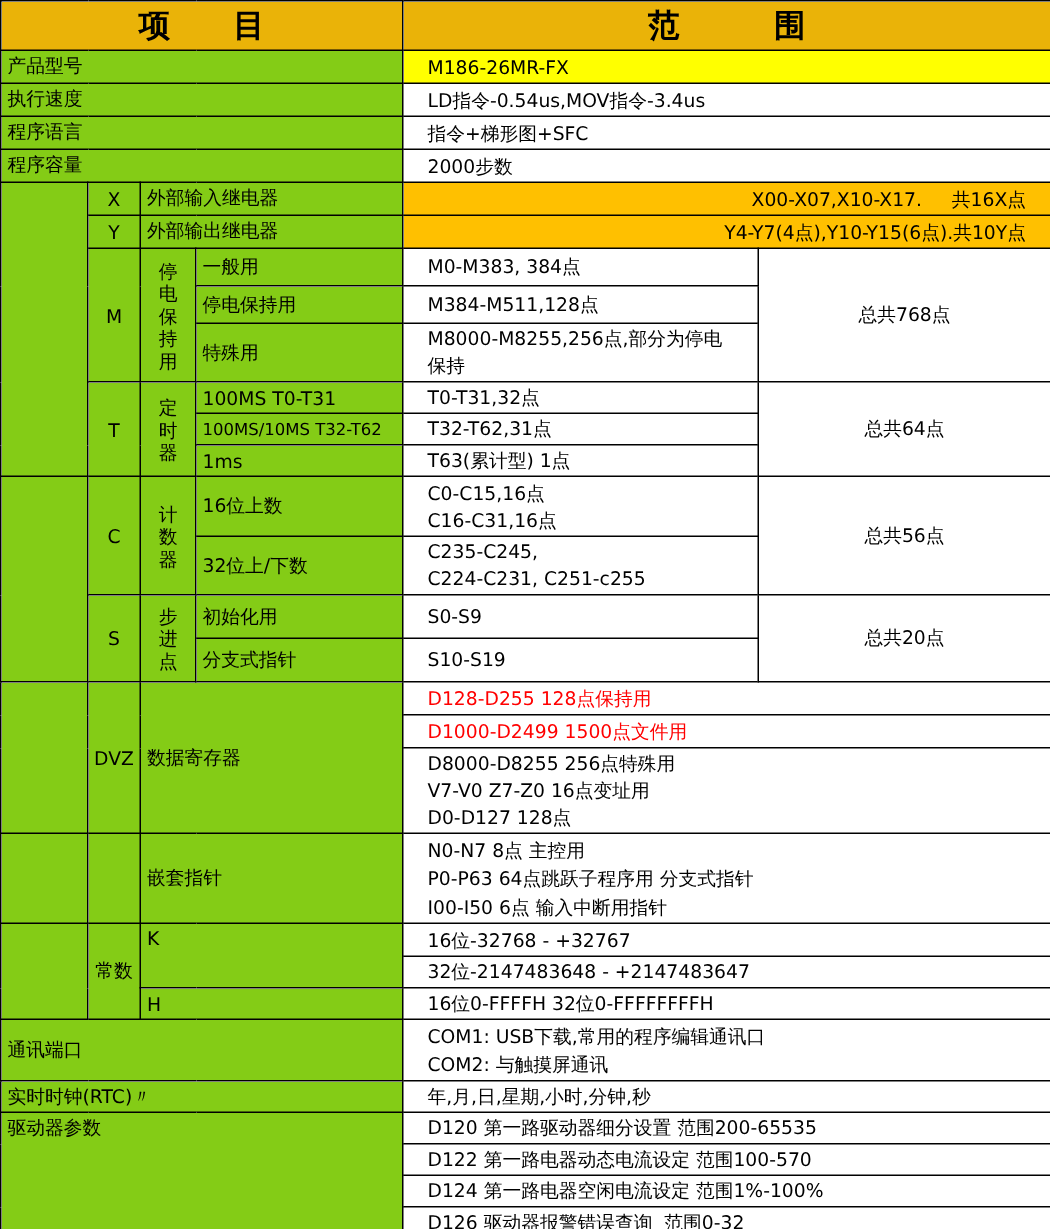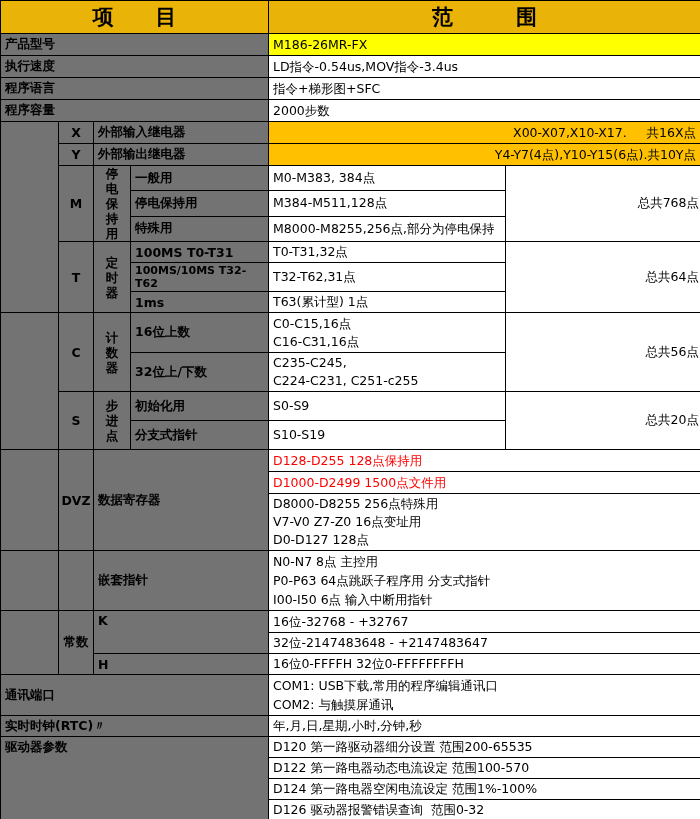--- a/index.html
+++ b/index.html
@@ -1,27 +1,27 @@
 <!DOCTYPE html>
 <html><head>
 <meta charset="utf-8">
 <style>
   html,body{margin:0;padding:0;background:#fff;}
   body{font-family:"DejaVu Sans",sans-serif;font-size:12.5px;color:#000;}
   table.spec{width:700px;table-layout:fixed;border-collapse:collapse;}
   table.spec td{border:1px solid #000;overflow:hidden;box-sizing:border-box;}
   .hdr{background:#eab308;font-weight:bold;font-size:21px;text-align:center;vertical-align:middle;}
-  .lbl{background:#737373;padding:1px 4px;vertical-align:middle;font-weight:bold;}
-  .val{background:#fff;padding:1px 4px;vertical-align:middle;white-space:pre-wrap;line-height:18px;}
+  .lbl{background:#84cc16;padding:1px 4px;vertical-align:middle;}
+  .val{background:#fff;padding:1px 16px;vertical-align:middle;white-space:pre-wrap;line-height:18px;}
   .ctr{text-align:center;padding:0;}
   .top{vertical-align:top;padding-top:2px;}
   .v-yellow{background:#FFFF00;}
   .v-orange{background:#FFC000;text-align:right;}
   .red{color:#FF0000;}
-  .total{text-align:right;vertical-align:middle;background:#fff;}
+  .total{text-align:center;vertical-align:middle;background:#fff;}
   .vtext{width:15px;margin:0 auto;line-height:15px;text-align:center;word-break:break-all;}
 </style>
 </head>
 <body>
 
 <table class="spec">
   <colgroup>
     <col style="width:58px">
       <col style="width:35px">
       <col style="width:37px">

